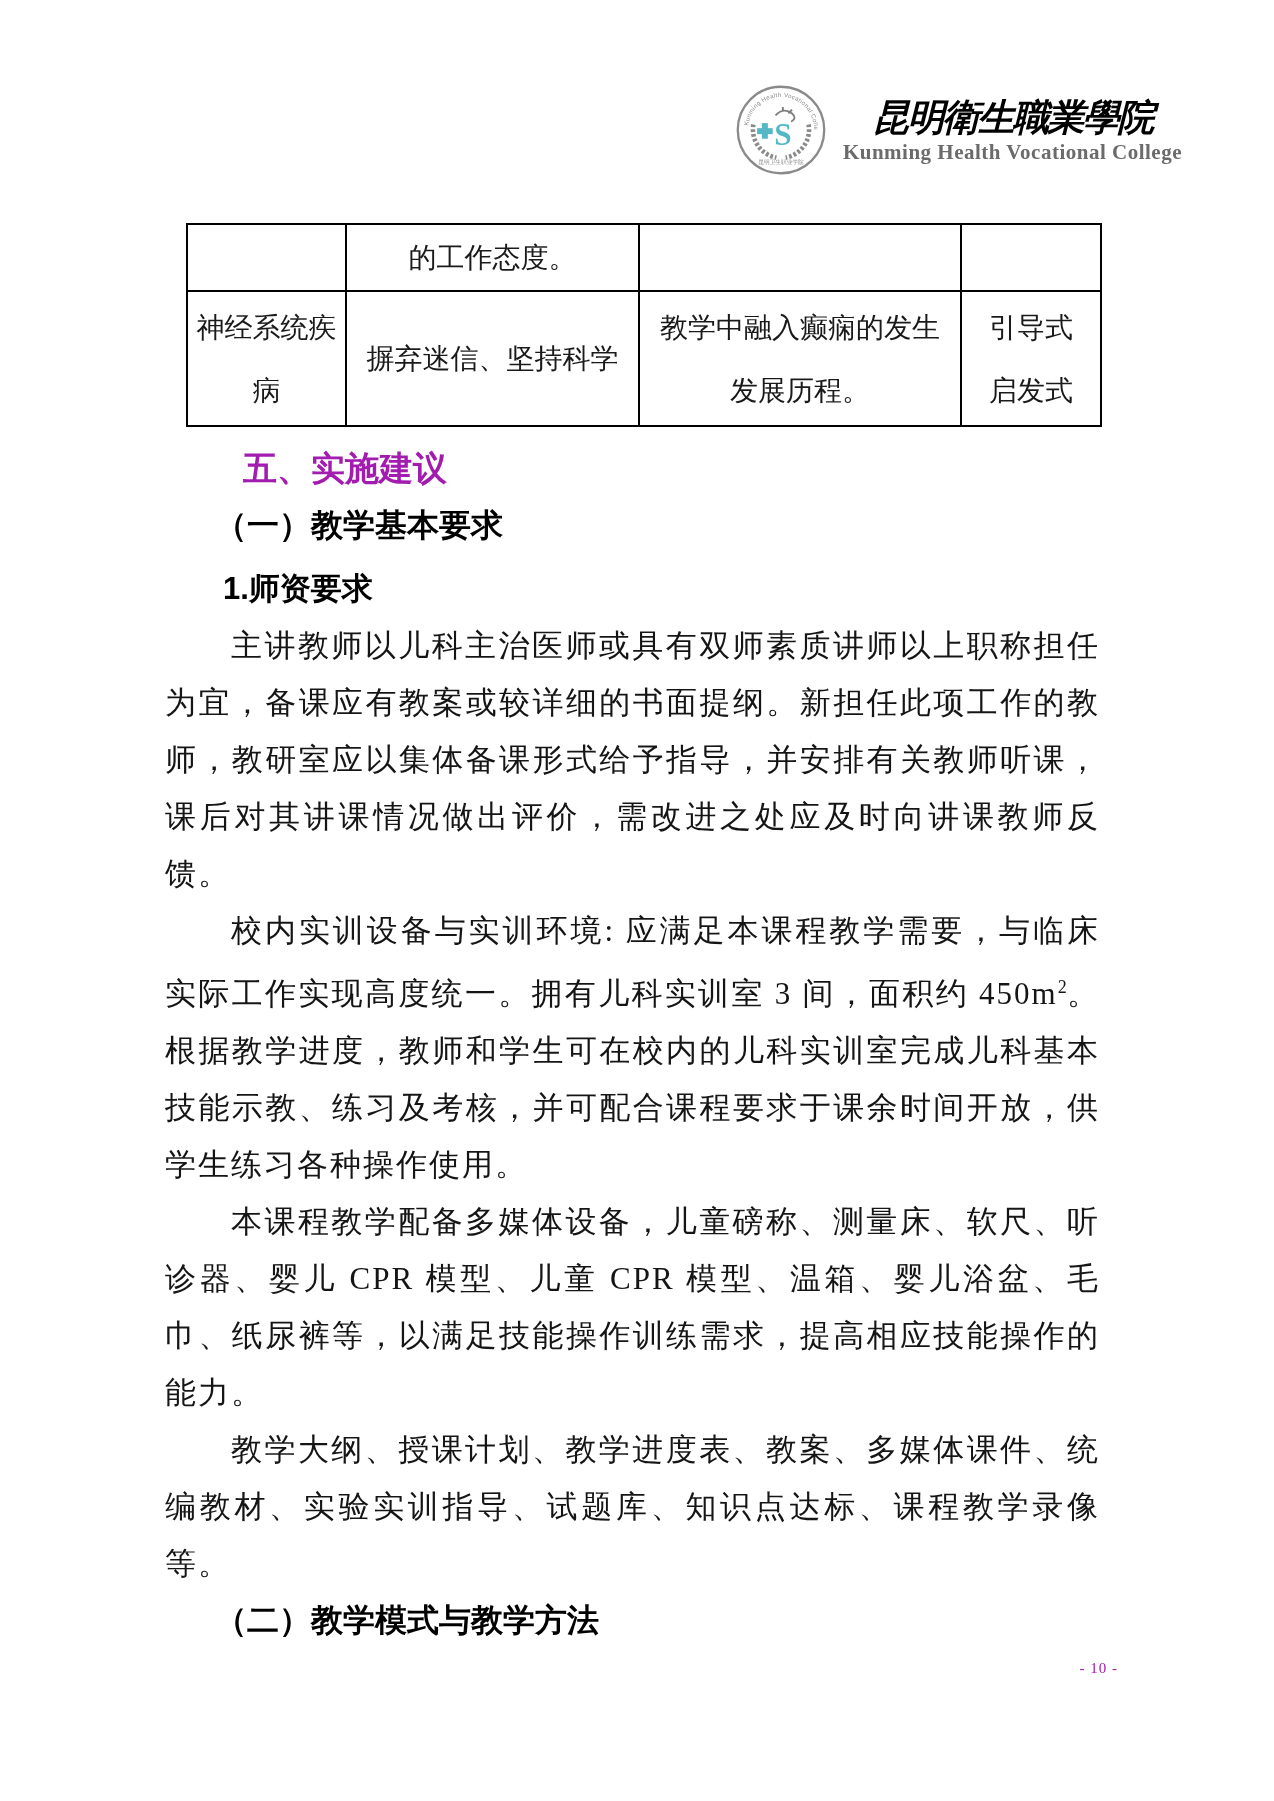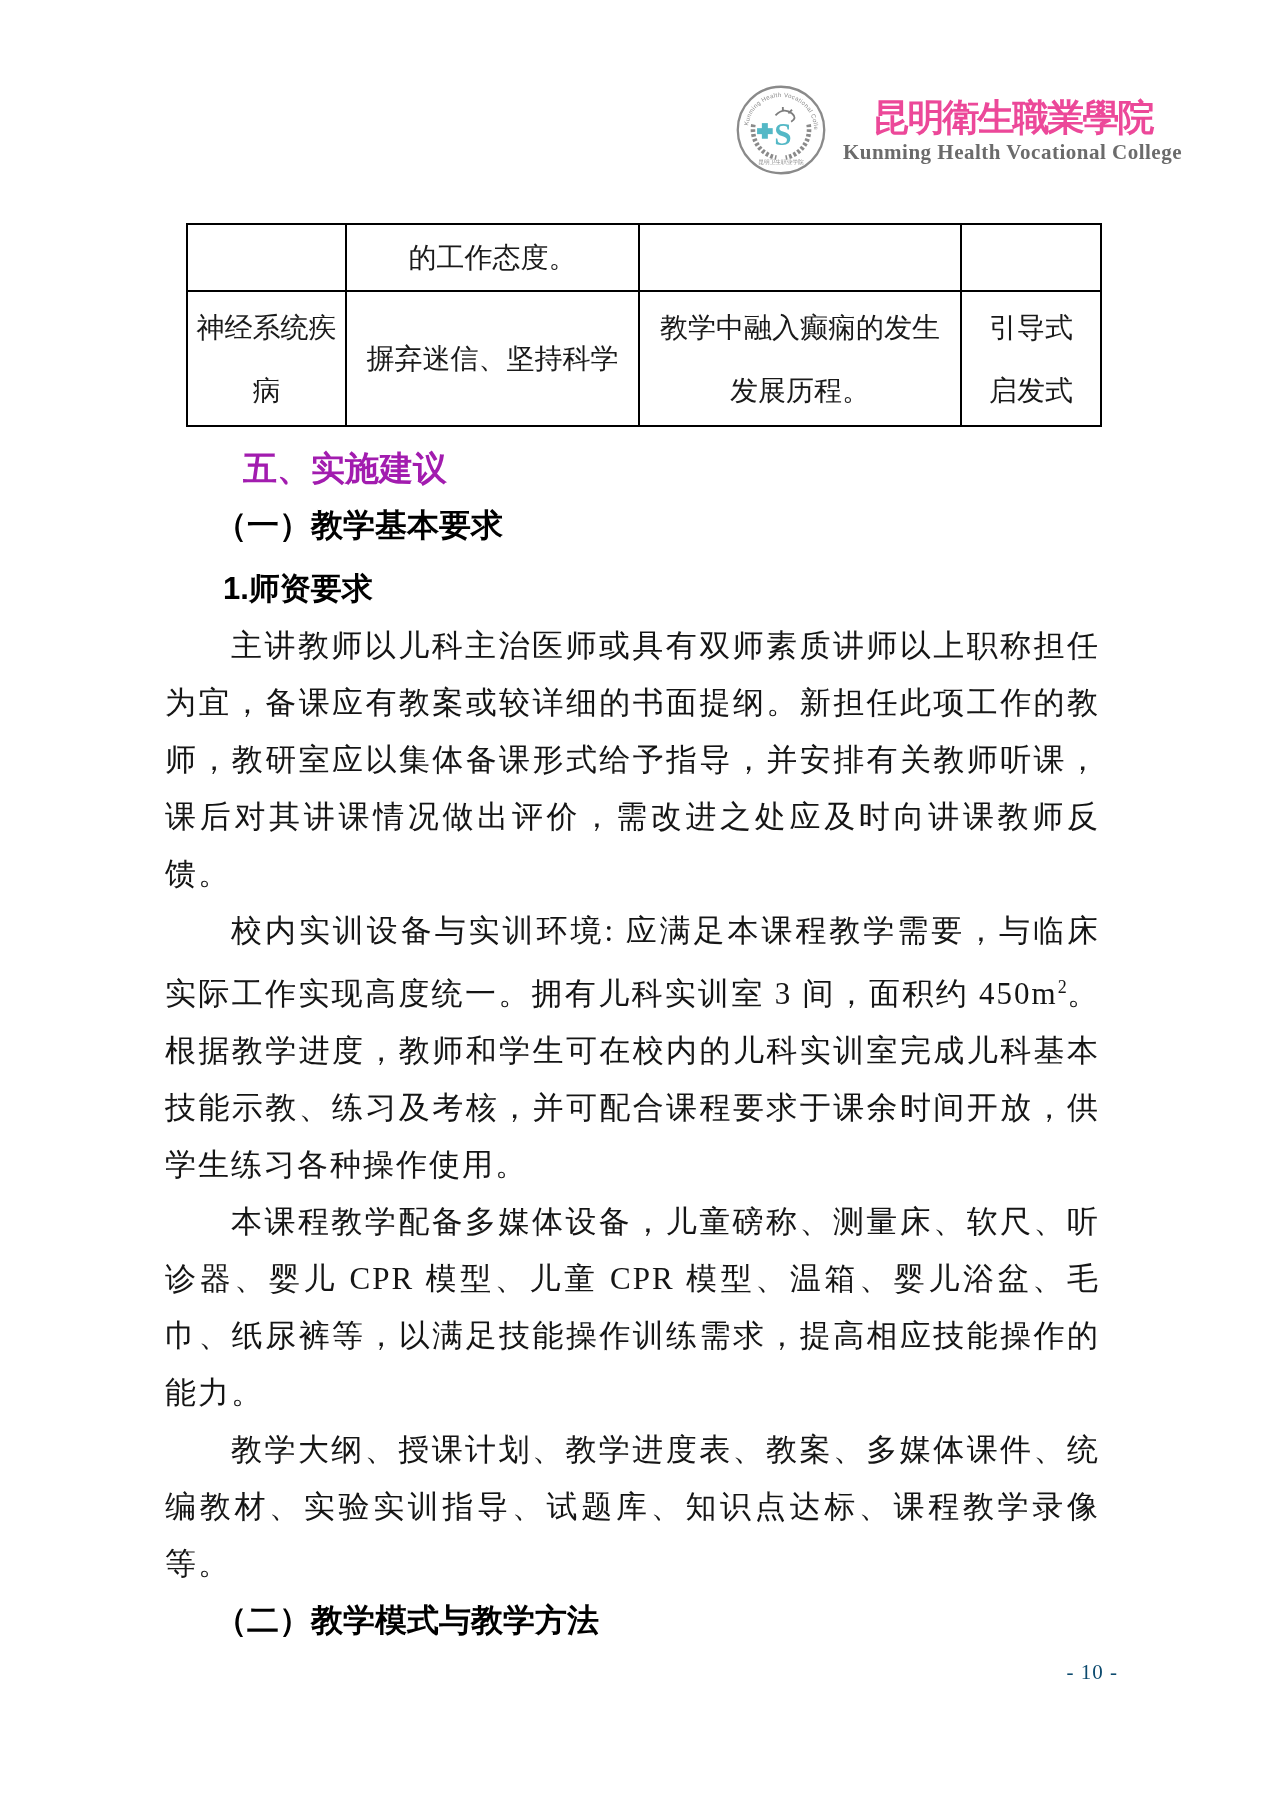--- a/index.html
+++ b/index.html
@@ -14,23 +14,23 @@
 
   
   .header {
     position:absolute; top:84px; right:92px;
     display:flex; align-items:center; gap:16px;
   }
   .seal { width:92px; height:92px; }
   .names { display:flex; flex-direction:column; align-items:center; }
   .calligraphy {
     font-family:"DejaVu Serif",serif;
-    font-weight:bold;
+    font-style:italic; font-weight:bold;
     font-size:37px; line-height:44px;
-    color:#ec4899; letter-spacing:-2px;
+    color:#000000; letter-spacing:-2px;
     white-space:nowrap;
   }
   .english-name {
     font-family:"Liberation Serif","DejaVu Serif",serif;
     font-weight:bold; font-size:21px; line-height:26px;
     color:#6b6b6b; letter-spacing:0.5px;
     white-space:nowrap;
   }
 
   
@@ -83,21 +83,21 @@
     text-indent:66px;
     text-align:justify;
     text-justify:inter-character;
     color:#151515;
   }
   p.body-par sup { font-size:18px; letter-spacing:0; }
 
   
   .footer {
     position:absolute; top:1660px; right:156px;
-    font-size:21px; color:#0c4a6e;
+    font-size:15px; color:#a21caf;
     font-family:"Liberation Serif","DejaVu Serif",serif;
     letter-spacing:1px;
   }
 </style>
 </head>
 <body>
 
 <div class="header">
   <svg class="seal" viewBox="0 0 100 100">
     <circle cx="50" cy="50" r="47" fill="#ffffff" stroke="#8a8a8a" stroke-width="2.5"></circle>

